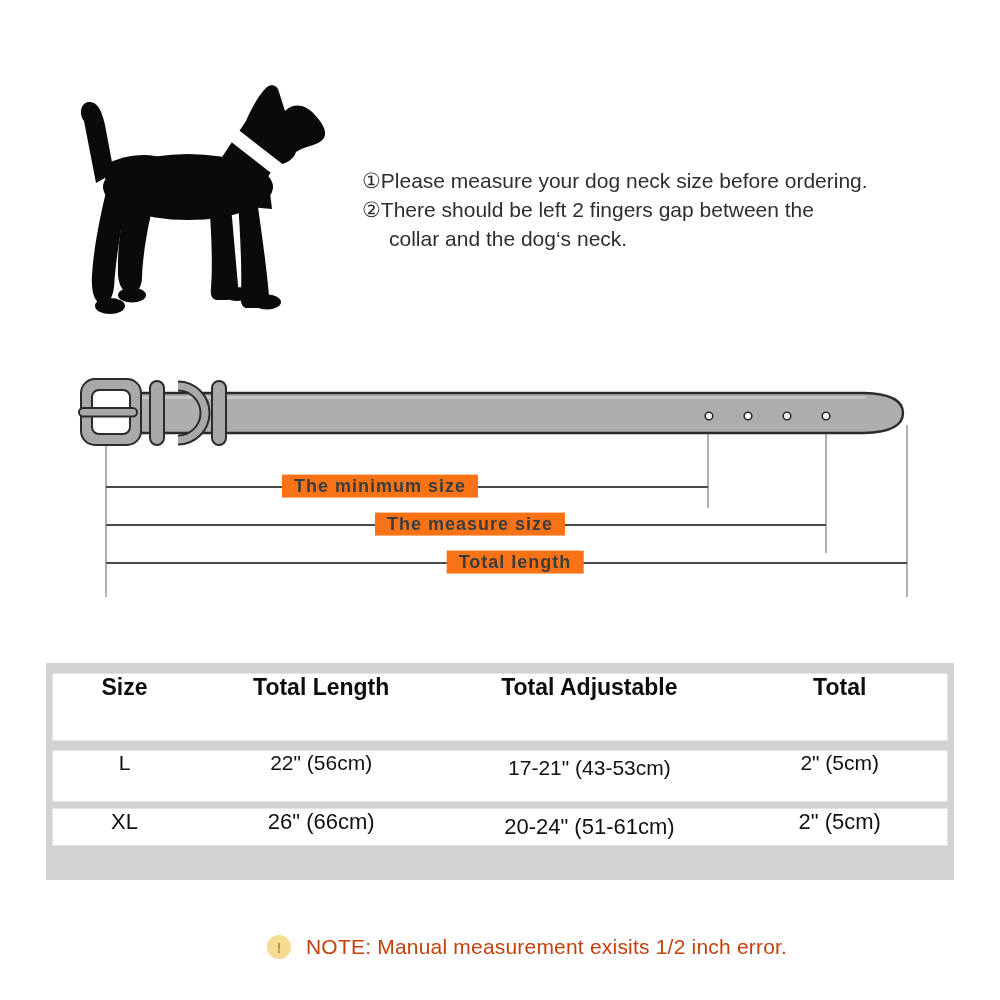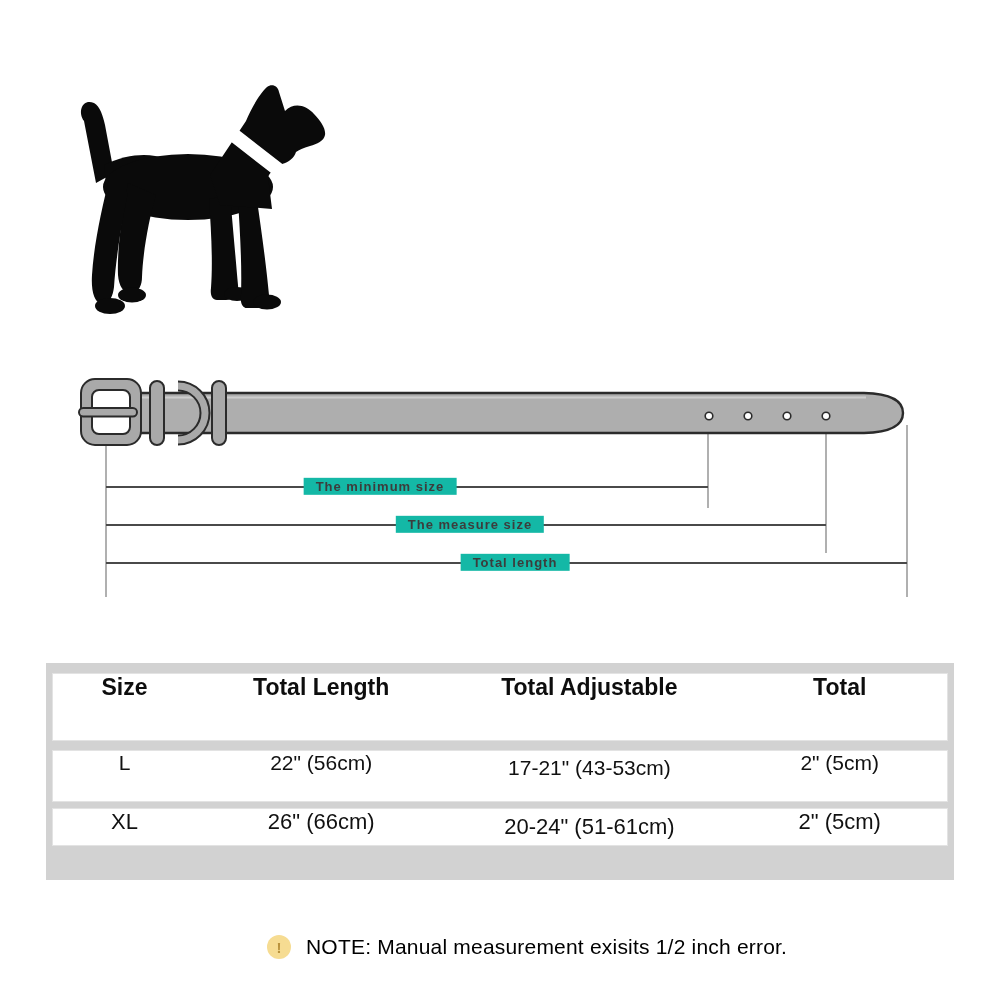--- a/index.html
+++ b/index.html
@@ -24,41 +24,41 @@
   .strap{fill:var(--strap);stroke:var(--outline);stroke-width:2.4;}
   .hl{stroke:#cdcdcd;stroke-width:2;}
   .metal{fill:var(--metal);stroke:var(--outline);stroke-width:2;}
   .window{fill:#fff;stroke:var(--outline);stroke-width:2;}
   .ring-out{fill:none;stroke:var(--outline);stroke-width:11;}
   .ring-in{fill:none;stroke:var(--metal);stroke-width:7;}
   .hole{fill:#fff;stroke:var(--outline);stroke-width:1.6;}
   .guide{stroke:var(--guide);stroke-width:1.4;}
   .measure{stroke:var(--measure);stroke-width:1.8;}
 
-  .m-label{position:absolute;transform:translate(-50%,-54%);background:#14b8a6;
-     padding:1px 12px;font-size:13px;font-weight:600;letter-spacing:1px;
+  .m-label{position:absolute;transform:translate(-50%,-54%);background:#f97316;
+     padding:1px 12px;font-size:18px;font-weight:600;letter-spacing:1px;
      color:#3c3c3c;white-space:nowrap;}
 
   
   #size-table{position:absolute;left:46px;top:663px;width:908px;height:217px;
      background:var(--table-bg);}
   .t-row{position:absolute;left:7px;right:7px;background:#fff;display:flex;
      align-items:flex-start;box-shadow:0 0 0 1px #e3e3e3;}
   .t-header{top:11px;height:66px;font-weight:bold;font-size:23px;color:#0d0d0d;}
   .t-b1{top:88px;height:50px;font-size:21px;}
   .t-b2{top:146px;height:36px;font-size:22px;}
   .t-cell{text-align:center;}
   .c1{width:16%;} .c2{width:28%;} .c3{width:32%;} .c4{width:24%;}
   .t-b1 .c3,.t-b2 .c3{transform:translateY(5px);}
 
   
   #note-icon{position:absolute;left:267px;top:935px;width:24px;height:24px;border-radius:50%;
      background:var(--note-bg);color:var(--note-fg);font-size:15px;font-weight:bold;
      display:flex;align-items:center;justify-content:center;}
-  #note-text{position:absolute;left:306px;top:935px;font-size:21px;color:#000000;
+  #note-text{position:absolute;left:306px;top:935px;font-size:21px;color:#c2410c;
      letter-spacing:0.2px;}
 </style>
 </head>
 <body>
 
 <div id="page">
 
   <svg id="dog" viewBox="0 0 260 235" aria-hidden="true">
     <g fill="#0a0a0a">
 
@@ -79,20 +79,25 @@
 
       <path d="M186,110 C191,145 196,180 199,212 C200,220 195,225 188,225 L177,225 C172,225 170,219 171,212 C172,182 170,148 168,118 Z"></path>
       <ellipse cx="197" cy="219" rx="14" ry="7.5"></ellipse>
 
       <path d="M140,92 L176,38 C181,26 190,10 197,4 C202,0 208,3 209,9 L215,28 C224,19 236,22 244,31 C251,38 256,46 255,52 C254,58 247,61 240,63 C233,65 229,67 226,69 C224,75 219,79 212,81 C206,83 201,88 198,94 L202,126 L150,122 Z"></path>
     </g>
 
     <rect x="148" y="60" width="70" height="14" rx="4" fill="#ffffff" transform="rotate(38 183 67)"></rect>
   </svg>
 
+  <div id="instructions">
+    <div>①Please measure your dog neck size before ordering.</div>
+    <div>②There should be left 2 fingers gap between the</div>
+    <div class="cont">collar and the dog‘s neck.</div>
+  </div>
 
   <svg id="collar-svg" viewBox="0 0 870 240" aria-hidden="true">
 
     <line class="guide" x1="46" y1="71" x2="46" y2="227"></line>
     <line class="guide" x1="648" y1="64" x2="648" y2="138"></line>
     <line class="guide" x1="766" y1="64" x2="766" y2="183"></line>
     <line class="guide" x1="847" y1="55" x2="847" y2="227"></line>
 
     <line class="measure" x1="46" y1="117" x2="648" y2="117"></line>
     <line class="measure" x1="46" y1="155" x2="766" y2="155"></line>

